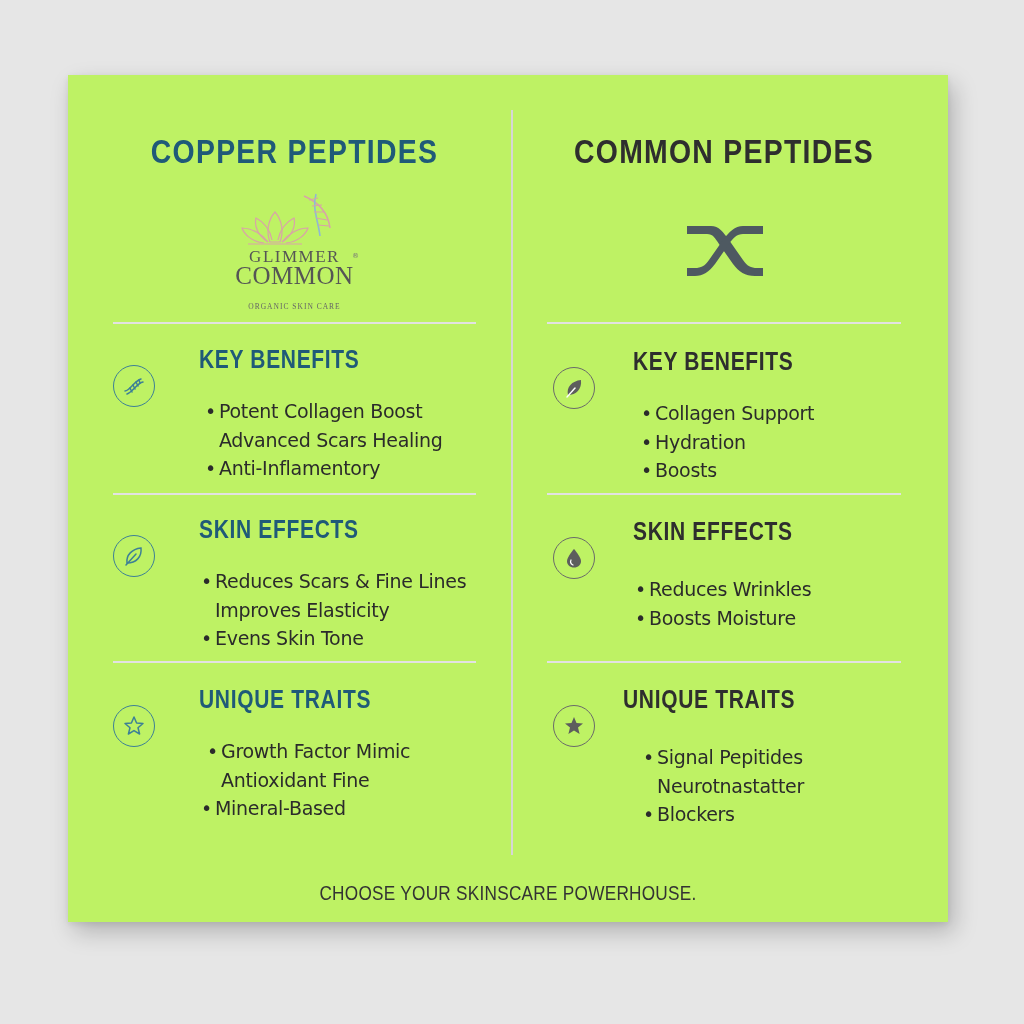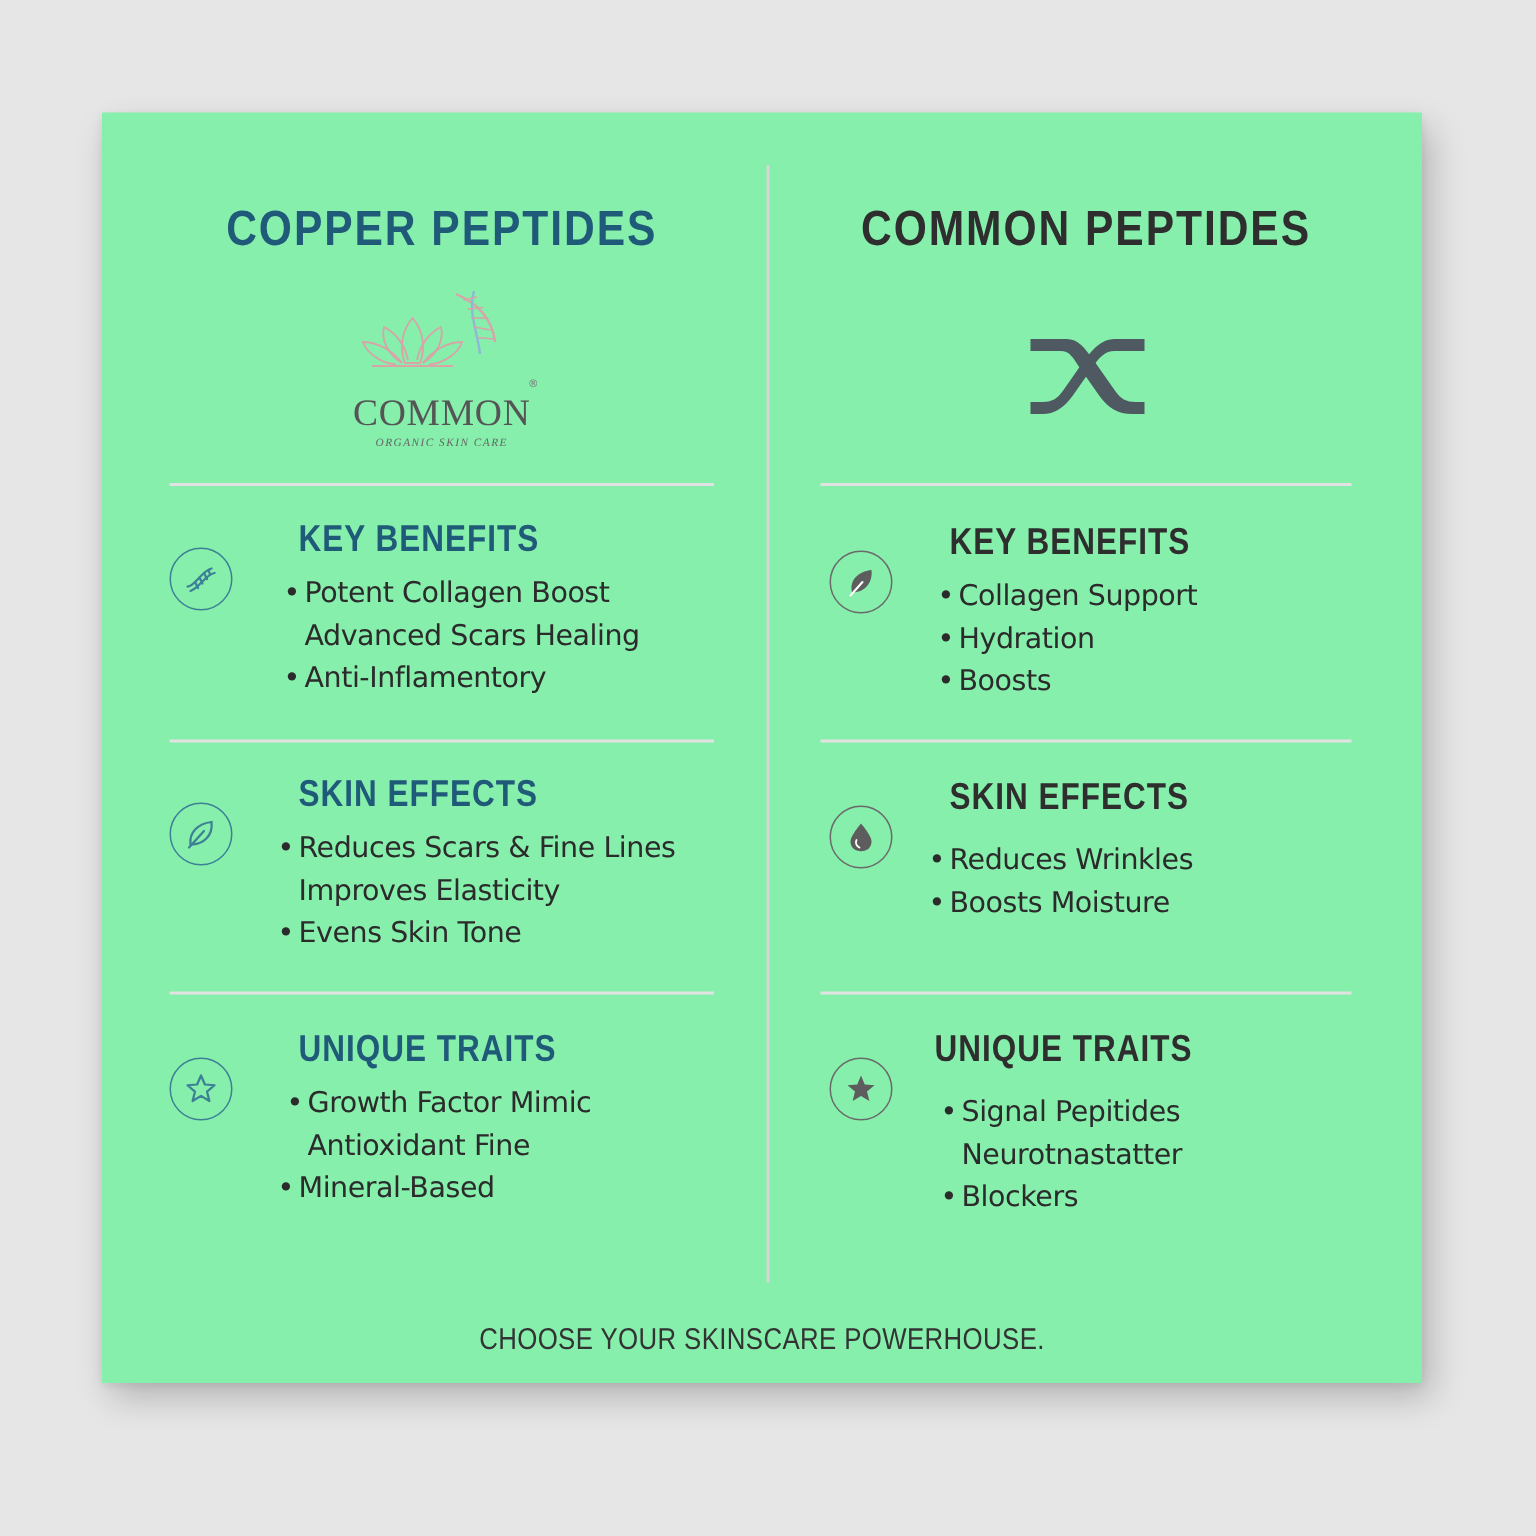--- a/index.html
+++ b/index.html
@@ -4,21 +4,21 @@
 <style>
   html, body { margin:0; padding:0; }
   body {
     width:1024px; height:1024px; overflow:hidden;
     background:#e6e6e6;
     font-family:"DejaVu Sans", sans-serif;
     position:relative;
   }
   .card {
     position:absolute; left:68px; top:75px; width:880px; height:847px;
-    background:#86efac;
+    background:#bef264;
     box-shadow: 6px 10px 22px rgba(0,0,0,0.22), 0 2px 6px rgba(0,0,0,0.08);
   }
   .vdivider {
     position:absolute; left:443px; top:35px; width:2px; height:745px;
     background:#d6d6d6;
   }
   .col { position:absolute; top:0; height:100%; }
   .col.left { left:45px; width:363px; }
   .col.right { left:479px; width:354px; }
 
@@ -38,22 +38,22 @@
   .brand-line1 {
     position:absolute; top:57px; left:0; width:100%; text-align:center;
     font-family:"Liberation Serif", serif; font-size:17px; letter-spacing:1.5px; color:#555;
   }
   .brand-line2 {
     position:absolute; top:72px; left:0; width:100%; text-align:center;
     font-family:"Liberation Serif", serif; font-size:25px; letter-spacing:0.5px; color:#555;
   }
   .brand-reg { position:absolute; top:62px; left:239px; font-size:7px; color:#777; }
   .brand-line3 {
-    position:absolute; top:100px; left:0; width:100%; text-align:center;
-    font-family:"Liberation Serif", serif; font-size:7.5px; letter-spacing:1px; color:#666;font-style:italic;
+    position:absolute; top:112px; left:0; width:100%; text-align:center;
+    font-family:"Liberation Serif", serif; font-size:7.5px; letter-spacing:1px; color:#666;
   }
   .common-logo { position:absolute; left:138px; top:145px; }
 
   .hline { position:absolute; left:0; width:100%; height:2px; background:#e2e2e2; }
 
   .section { position:absolute; left:0; width:100%; }
   .icon-circle {
     position:absolute; left:0; top:20px; width:42px; height:42px;
     border-radius:50%; box-sizing:border-box;
     display:flex; align-items:center; justify-content:center;
@@ -63,21 +63,21 @@
 
   .sec-title {
     position:absolute; top:0; white-space:nowrap;
     font-family:"Liberation Sans", sans-serif; font-weight:bold;
     font-size:25px; letter-spacing:0.8px;
     transform:scaleX(0.84); transform-origin:left center;
   }
   .left .sec-title { color:#1f5a78; left:86px; }
   .right .sec-title { color:#2e2e2e; left:86px; }
 
-  .items { position:absolute; top:36px; list-style:none; margin:0; padding:0; }
+  .items { position:absolute; top:36px; list-style:none; margin:16px; padding:0; }
   .left .items { left:76px; }
   .right .items { left:78px; }
   .items li {
     font-family:"DejaVu Sans", sans-serif; font-size:19px; color:#2b2b2b;
     line-height:28.5px; white-space:nowrap; letter-spacing:-0.3px;
   }
   .items li .b { display:inline-block; width:14px; }
   .items li.cont .b { visibility:hidden; }
 
   .tagline {
@@ -106,20 +106,21 @@
           <path d="M78 53 C90 52, 98 44, 100 38 C90 38, 80 44, 74 52"></path>
           <path d="M40 54 L94 54"></path>
         </g>
 
         <g fill="none" stroke-width="1.6">
           <path d="M96 6 C110 12, 120 22, 122 38" stroke="#d9a3a8"></path>
           <path d="M108 4 C104 18, 110 30, 112 46" stroke="#8fb8d4"></path>
           <path d="M101 10 L110 8 M104 16 L114 15 M106 22 L117 22 M108 28 L119 30 M110 35 L121 36" stroke="#d9a3a8" stroke-width="1"></path>
         </g>
       </svg>
+      <div class="brand-line1">GLIMMER</div>
       <div class="brand-line2">COMMON</div>
       <div class="brand-reg">®</div>
       <div class="brand-line3">ORGANIC SKIN CARE</div>
     </div>
 
     <div class="hline" style="top:247px"></div>
 
     <div class="section" style="top:270px">
       <div class="icon-circle">
         <svg width="26" height="26" viewBox="0 0 26 26">

